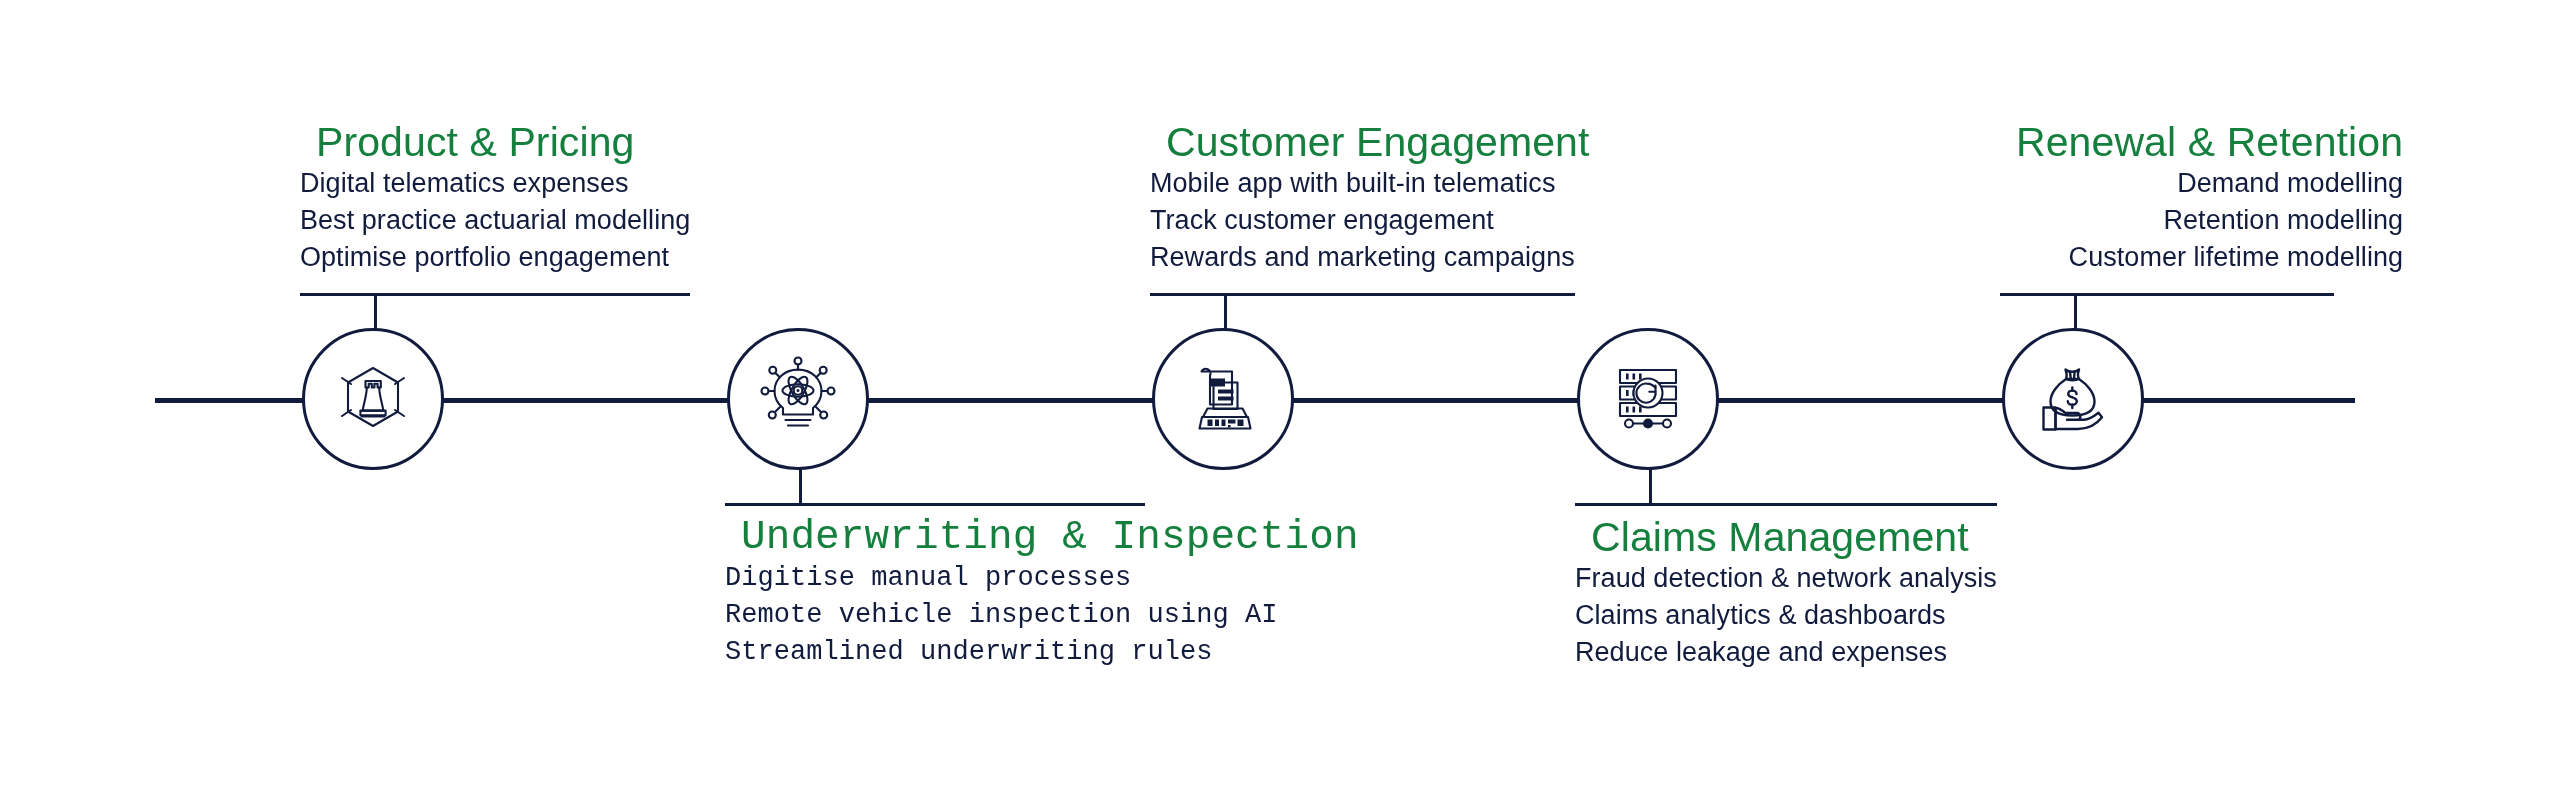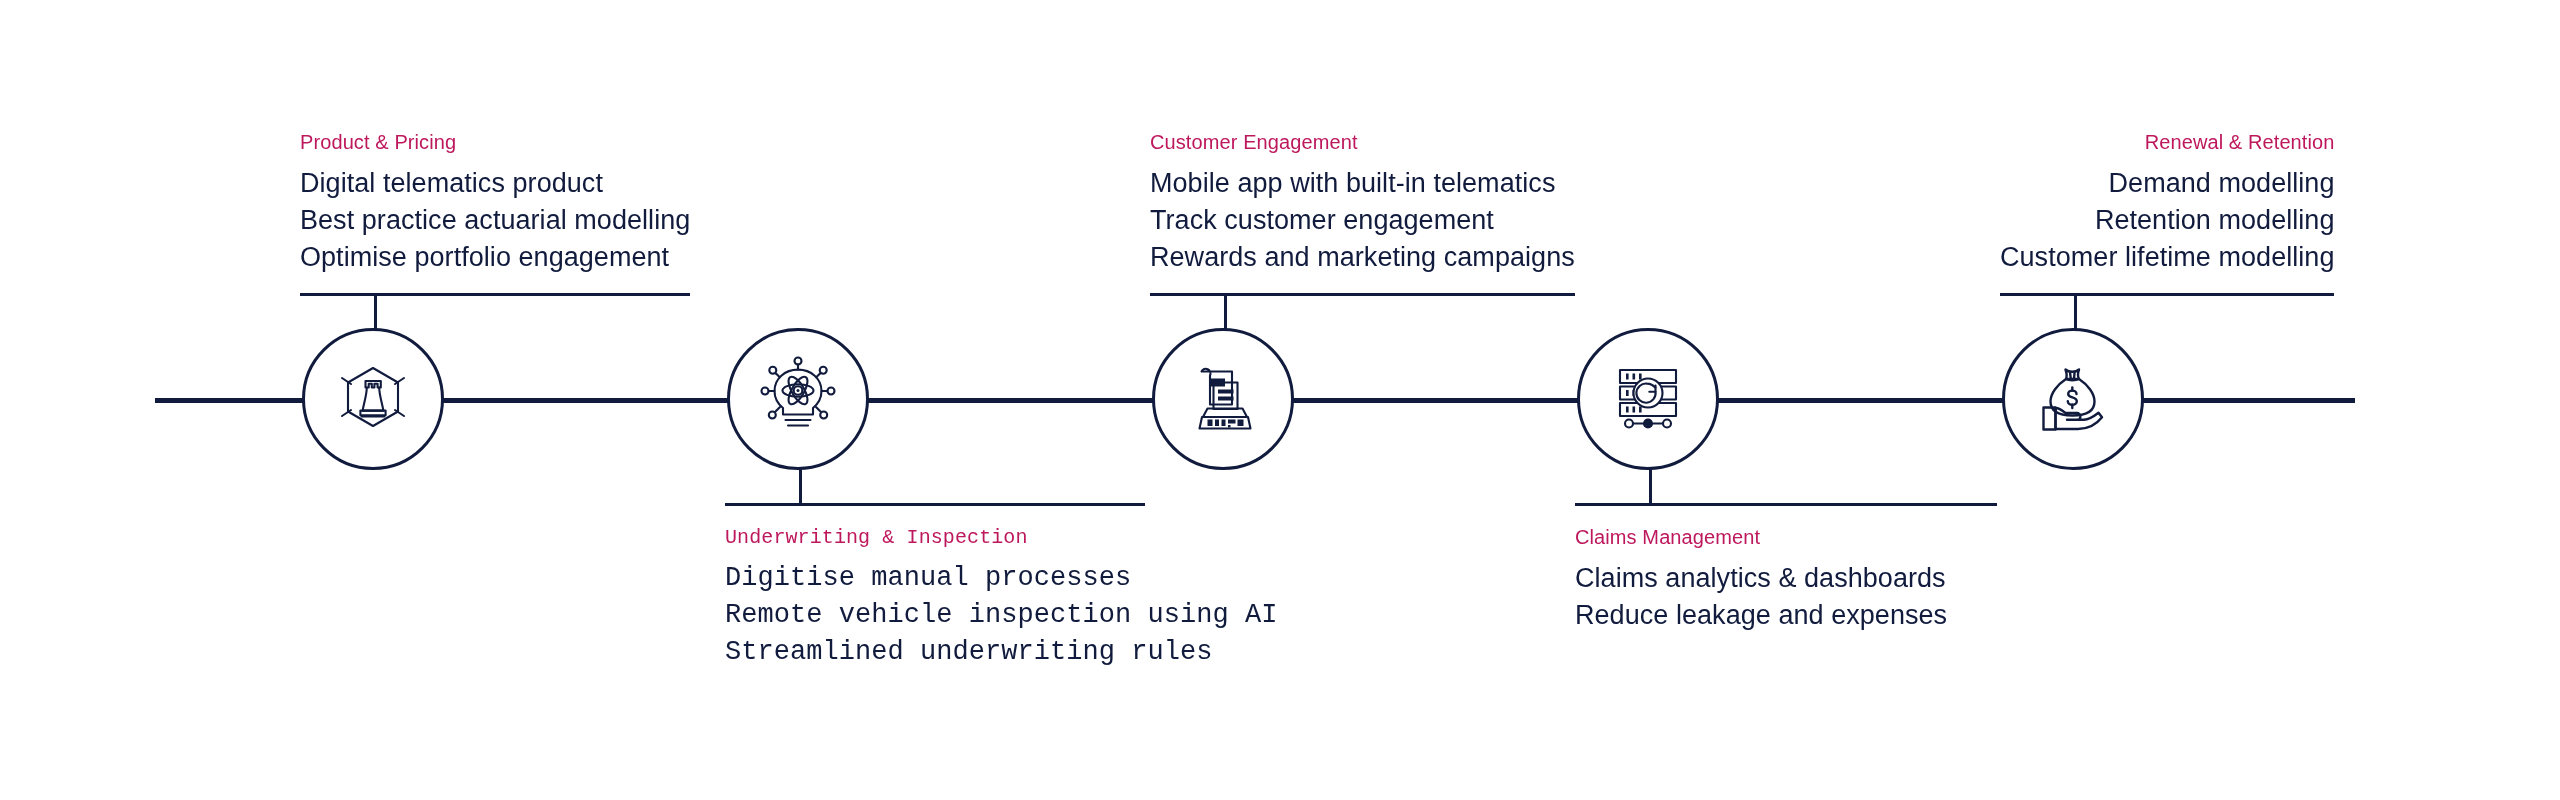--- a/index.html
+++ b/index.html
@@ -79,26 +79,26 @@
 
   
   .text-block {
     position: absolute;
     white-space: nowrap;
   }
   .node.above .text-block { top: 123px; }
   .node.below .text-block { top: 518px; }
 
   .block-title {
-    color: #be185d;
-    font-size: 20px;
+    color: #15803d;
+    font-size: 41px;
     font-weight: 400;
     line-height: 39px;
     letter-spacing: 0.1px;
-    margin: 0 0 3px 0;
+    margin: 0 0 3px 16px;
   }
   .block-line {
     color: #111b3d;
     font-size: 27px;
     font-weight: 400;
     line-height: 37px;
     letter-spacing: 0.05px;
     margin: 0;
   }
 </style>
@@ -124,21 +124,21 @@
           <path d="M37.5 27 V33.5 h3.2 V29.8 h3.1 V33.5 h2.6 V29.8 h3.2 V33.5 h3.2 V27 Z"></path>
           <path d="M38.8 33.5 C38.8 41 35.6 50 34.6 56.6 h20.8 C54.4 50 51.2 41 51.2 33.5"></path>
           <rect x="32.4" y="56.6" width="25.2" height="4.6"></rect>
           <line x1="33.6" y1="62.4" x2="56.4" y2="62.4"></line>
         </svg>
       </span>
     </div>
 
     <div class="text-block" style="left:-75px;">
       <div class="block-title">Product &amp; Pricing</div>
-      <div class="block-line">Digital telematics product</div>
+      <div class="block-line">Digital telematics expenses</div>
       <div class="block-line">Best practice actuarial modelling</div>
       <div class="block-line">Optimise portfolio engagement</div>
     </div>
   </div>
 
   <div class="node below" style="left:800px;">
     <div class="rule" style="left: -75px; width: 420px;"></div>
     <div class="stem"></div>
 
     <div class="node-circle">
@@ -248,20 +248,21 @@
           <line x1="26" y1="69.5" x2="64" y2="69.5"></line>
           <circle cx="26" cy="69.5" r="4" fill="#ffffff"></circle>
           <circle cx="45" cy="69.5" r="4" fill="#111b3d" stroke="#111b3d"></circle>
           <circle cx="64" cy="69.5" r="4" fill="#ffffff"></circle>
         </svg>
       </span>
     </div>
 
     <div class="text-block" style="left:-75px;">
       <div class="block-title">Claims Management</div>
+      <div class="block-line">Fraud detection &amp; network analysis</div>
       <div class="block-line">Claims analytics &amp; dashboards</div>
       <div class="block-line">Reduce leakage and expenses</div>
     </div>
   </div>
 
   <div class="node above" style="left:2075px;">
     <div class="rule" style="left: -75px; width: 334px;"></div>
     <div class="stem"></div>
 
     <div class="node-circle">

